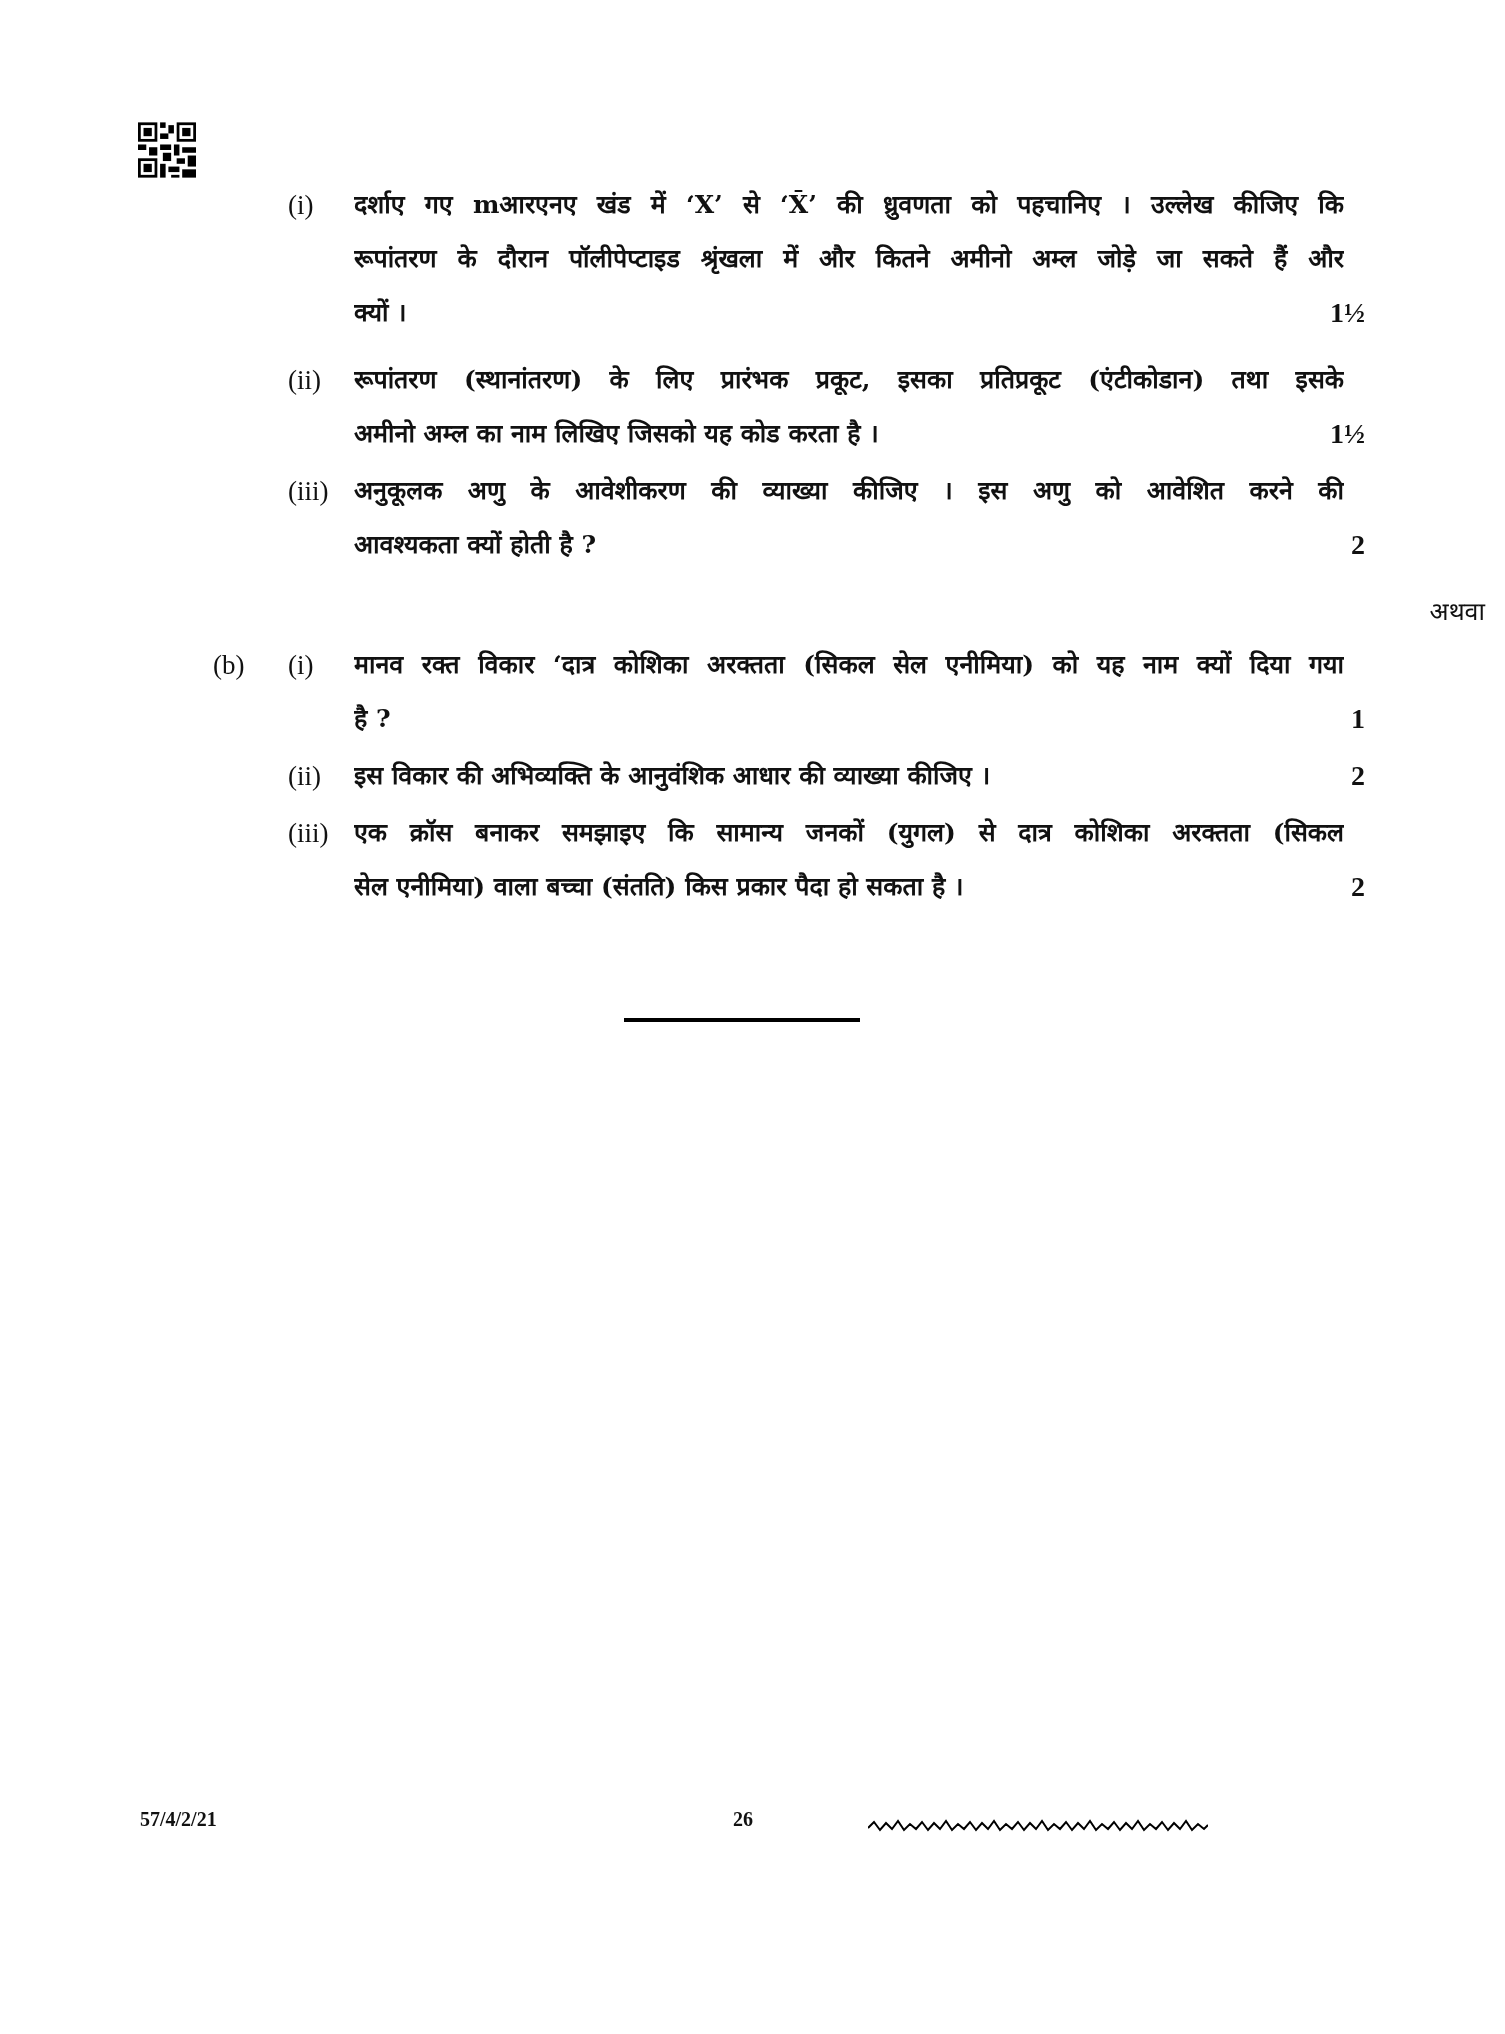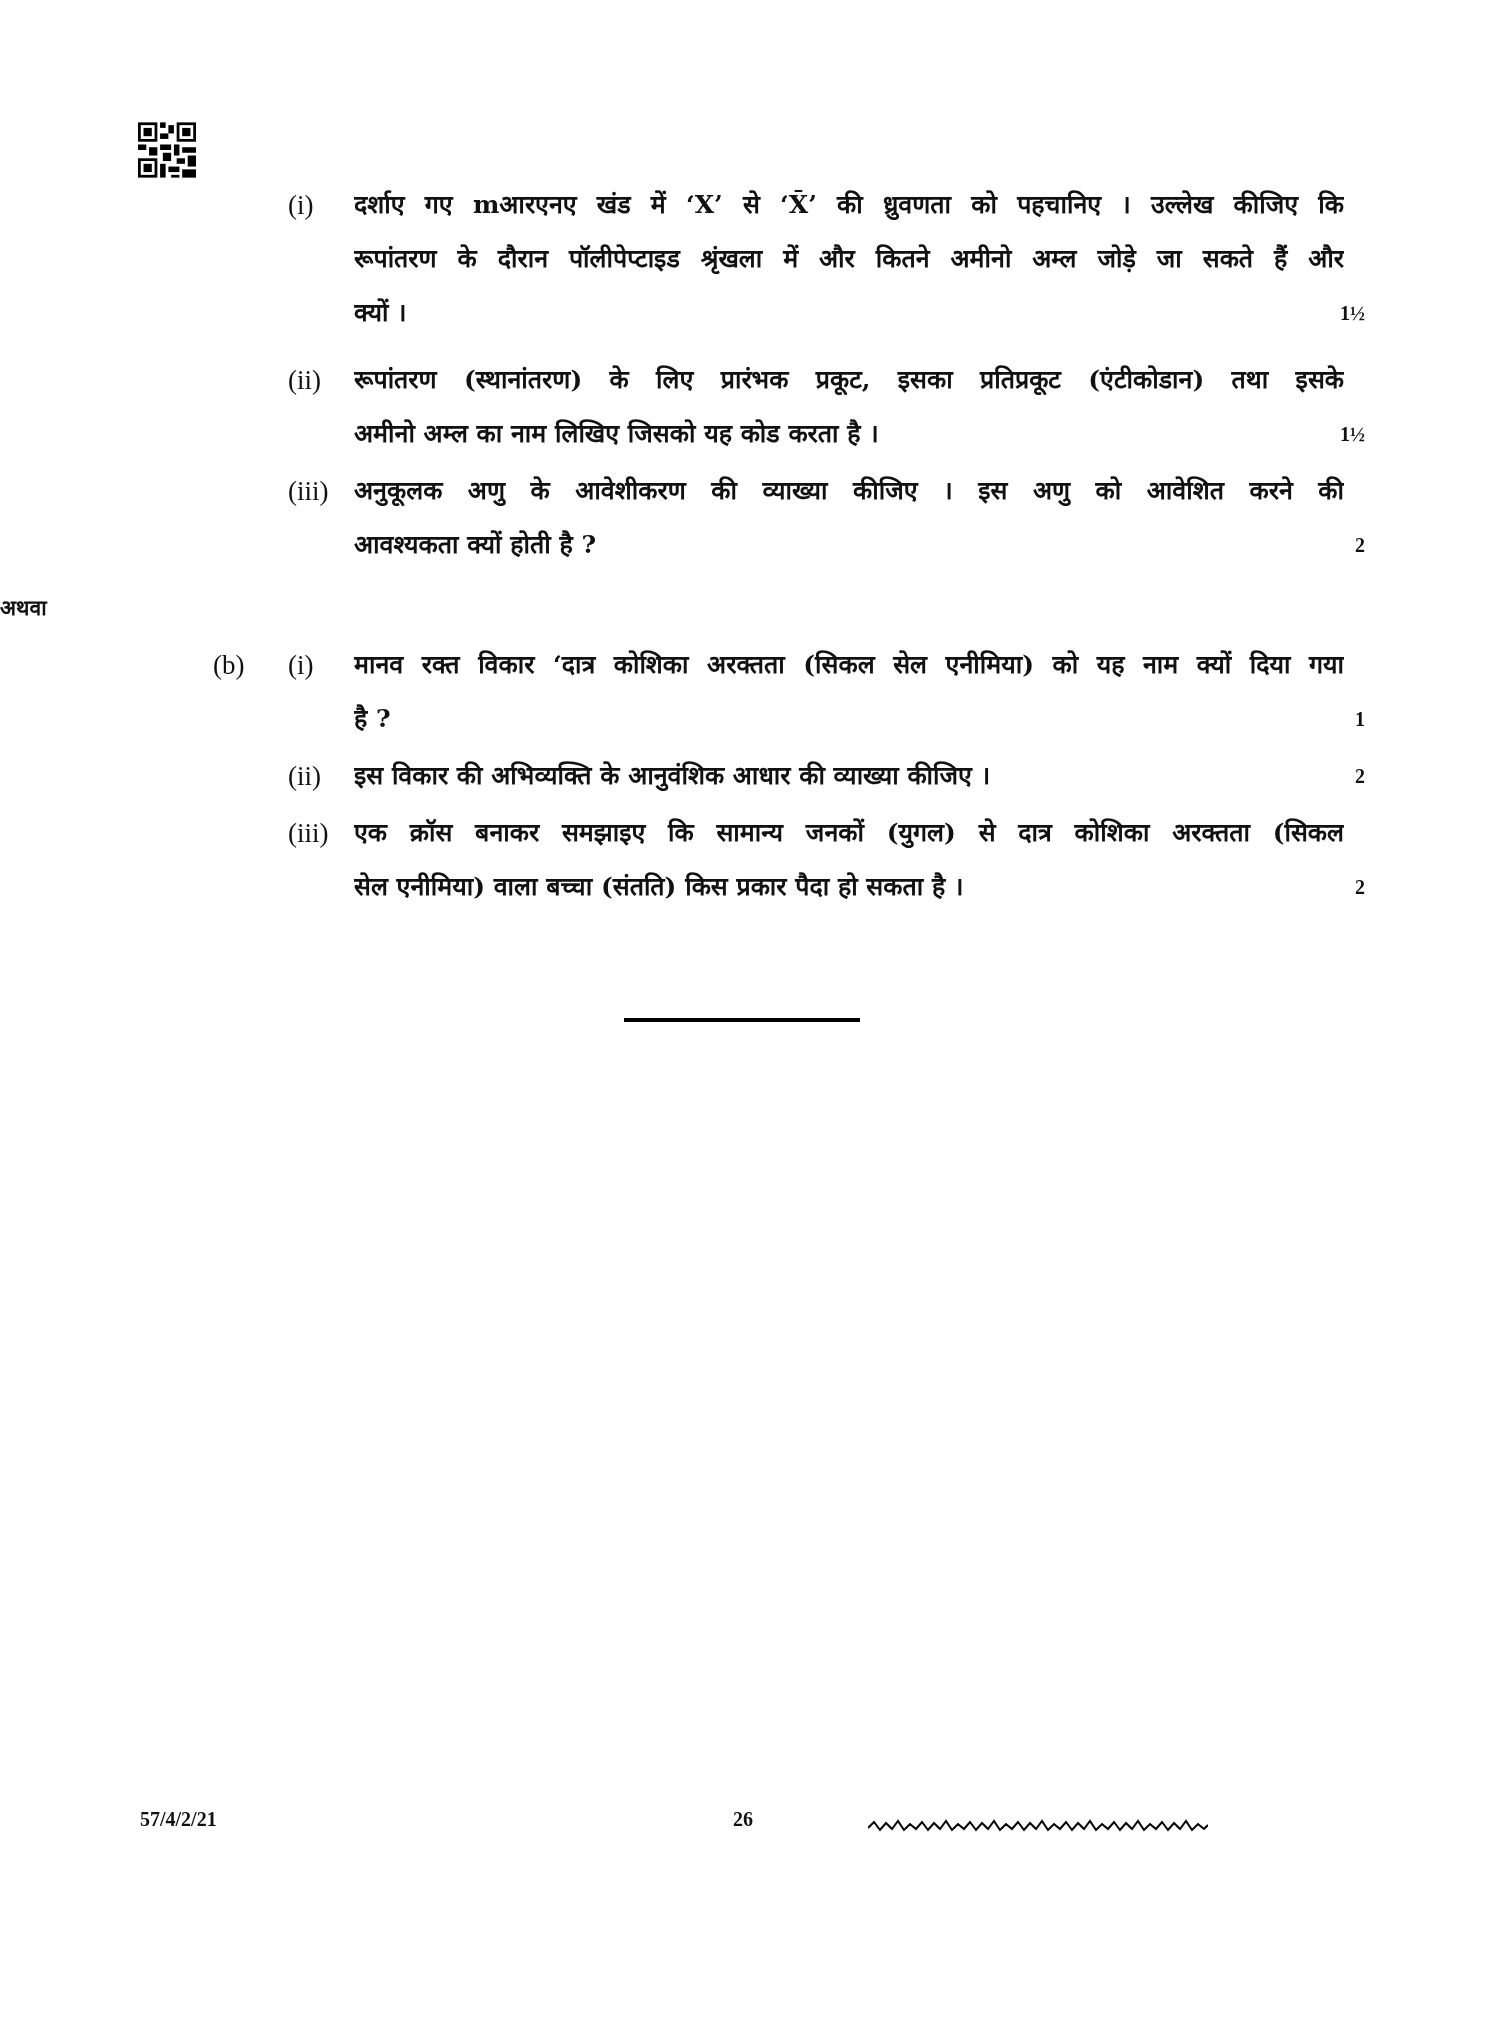--- a/index.html
+++ b/index.html
@@ -52,30 +52,30 @@
       font-weight: bold;
     }
     .q-text.last {
       text-align-last: left;
     }
     .marks {
       position: absolute;
       right: 140px;
       font-family: "Liberation Serif", serif;
       font-weight: bold;
-      font-size: 20px;
+      font-size: 28px;
     }
     .or-heading {
       position: absolute;
       left: 0;
       width: 1485px;
       top: 593px;
-      text-align: left;
-      font-weight: bold;
-      font-size: 21px;
+      text-align: right;
+      font-weight: normal;
+      font-size: 25px;
     }
     .rule {
       position: absolute;
       left: 624px;
       top: 1018px;
       width: 236px;
       height: 4px;
       background: #000;
     }
     .footer {

